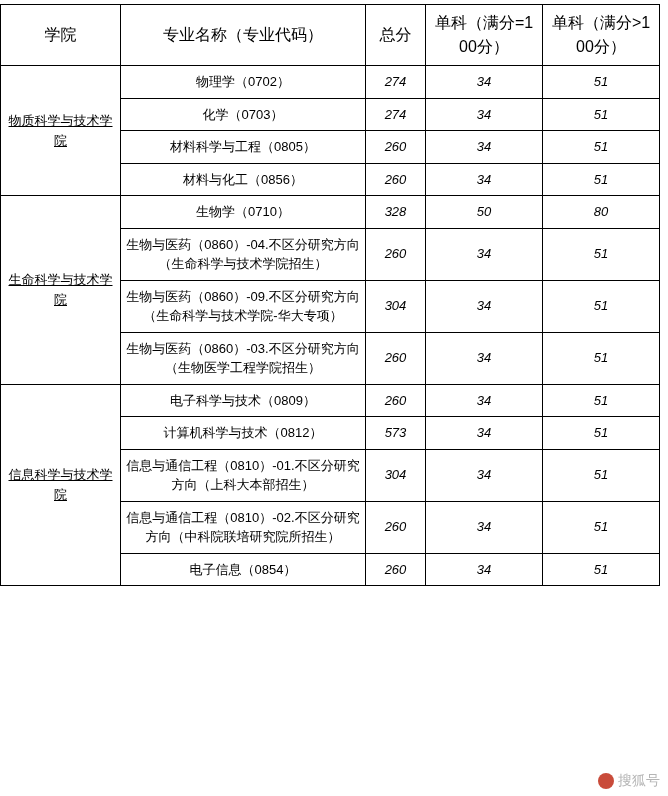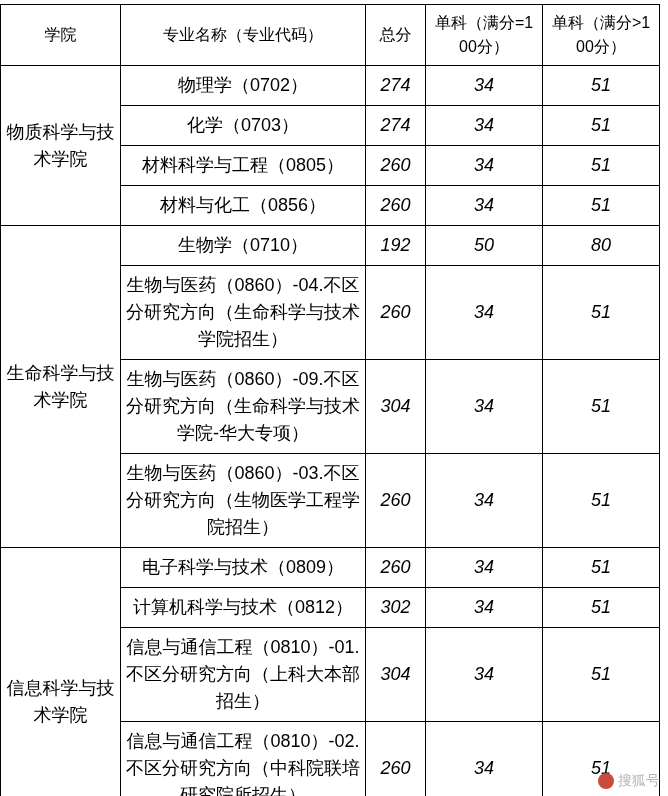--- a/index.html
+++ b/index.html
@@ -18,33 +18,34 @@
   #score-table {
     border-collapse: collapse;
     table-layout: fixed;
     width: 660px;
     margin: 4px 0 0 0;
   }
   #score-table td, #score-table th {
     border: 1px solid #000000;
     text-align: center;
     vertical-align: middle;
-    font-size: 18px;
+    font-size: 13px;
     font-weight: normal;
     line-height: 1.5;
     padding: 6px 4px;
     word-break: break-all;
   }
   #score-table thead th {
     font-size: 16px;
     height: 52px;
     padding: 4px 6px;
   }
   td.college {
     font-size: 16px;
+    text-decoration: underline;
   }
   td.major {
     font-size: 15px;
     padding-left: 8px;
     padding-right: 8px;
   }
   td.num {
     font-size: 16px;
     font-style: italic;
   }
@@ -126,21 +127,21 @@
     <tr>
       <td class="major">材料与化工（0856）</td>
       <td class="num">260</td>
       <td class="num">34</td>
       <td class="num">51</td>
     </tr>
 
     <tr>
       <td class="college" rowspan="4">生命科学与技术学院</td>
       <td class="major">生物学（0710）</td>
-      <td class="num">192</td>
+      <td class="num">328</td>
       <td class="num">50</td>
       <td class="num">80</td>
     </tr>
     <tr>
       <td class="major">生物与医药（0860）-04.不区分研究方向（生命科学与技术学院招生）</td>
       <td class="num">260</td>
       <td class="num">34</td>
       <td class="num">51</td>
     </tr>
     <tr>
@@ -158,21 +159,21 @@
 
     <tr>
       <td class="college" rowspan="5">信息科学与技术学院</td>
       <td class="major">电子科学与技术（0809）</td>
       <td class="num">260</td>
       <td class="num">34</td>
       <td class="num">51</td>
     </tr>
     <tr>
       <td class="major">计算机科学与技术（0812）</td>
-      <td class="num">302</td>
+      <td class="num">573</td>
       <td class="num">34</td>
       <td class="num">51</td>
     </tr>
     <tr>
       <td class="major">信息与通信工程（0810）-01.不区分研究方向（上科大本部招生）</td>
       <td class="num">304</td>
       <td class="num">34</td>
       <td class="num">51</td>
     </tr>
     <tr>

